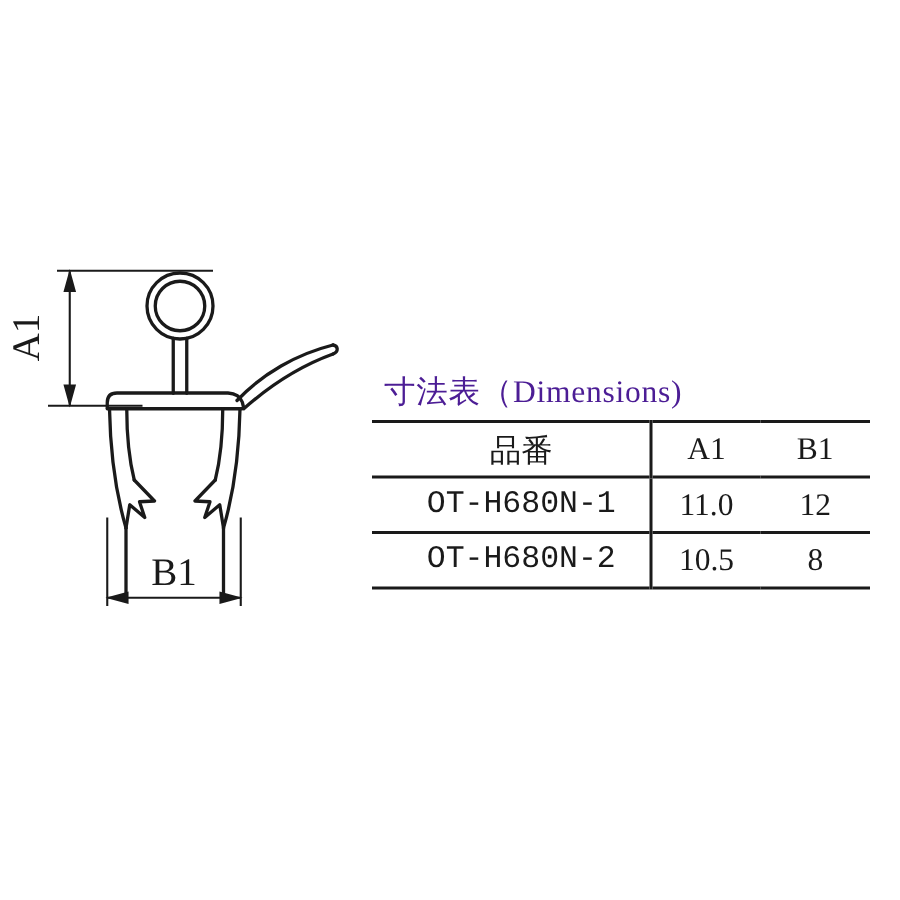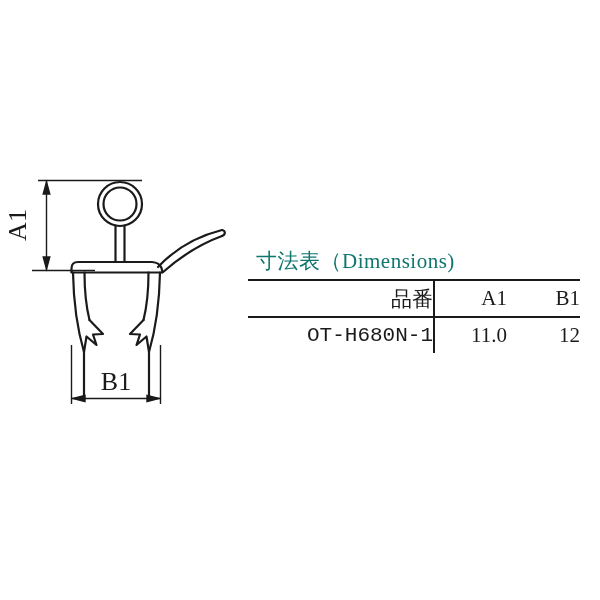--- a/index.html
+++ b/index.html
@@ -42,41 +42,41 @@
     left: 248px;
     top: 248px;
     width: 336px;
   }
 
   #table-title {
     font-size: 21px;
     line-height: 26px;
     letter-spacing: 0.5px;
     white-space: nowrap;
-    color: #0f766e;
+    color: #4c1d95;
     margin: 0 0 5px 8px;
   }
   #table-title .jp {
     font-family: "DejaVu Sans", sans-serif;
     font-size: 21px;
   }
   #table-title .en {
     font-family: "Liberation Serif", serif;
     font-size: 21px;
   }
 
   table#dim-table {
     border-collapse: collapse;
     width: 332px;
     table-layout: fixed;
   }
   table#dim-table td, table#dim-table th {
     padding: 0;
     font-weight: normal;
-    text-align: right;
+    text-align: center;
     height: 35px;
     vertical-align: middle;
     font-size: 21px;
     color: #1a1a1a;
   }
   .col-part { width: 186px; }
   .col-a1   { width: 73px; }
   .col-b1   { width: 73px; }
 
   #dim-table tr { border-top: 2px solid #1a1a1a; }
@@ -179,17 +179,22 @@
           <th class="cell-num">A1</th>
           <th class="cell-num">B1</th>
         </tr>
       </thead>
       <tbody>
         <tr>
           <td class="cell-part">OT-H680N-1</td>
           <td class="cell-num">11.0</td>
           <td class="cell-num">12</td>
         </tr>
+        <tr class="last-row">
+          <td class="cell-part">OT-H680N-2</td>
+          <td class="cell-num">10.5</td>
+          <td class="cell-num">8</td>
+        </tr>
       </tbody>
     </table>
   </div>
 
 </div>
 
 </body></html>

